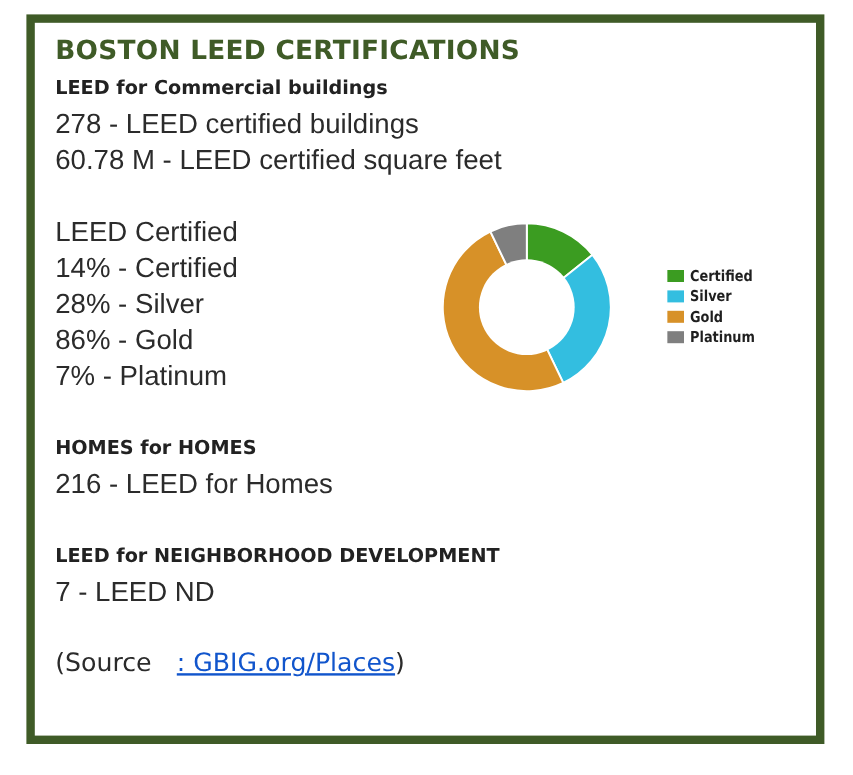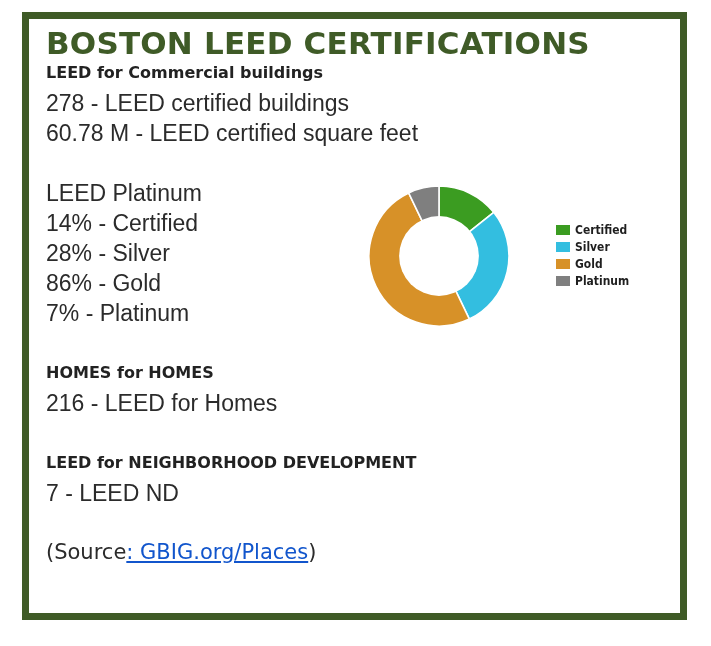--- a/index.html
+++ b/index.html
@@ -31,21 +31,21 @@
     position: absolute;
     left: 17px;
     top: 9px;
     right: 4px;
     bottom: 0;
   }
 
   .title {
     color: #3f5b27;
     font-weight: bold;
-    font-size: 31px;
+    font-size: 22px;
     letter-spacing: 0.2px;
     line-height: 30px;
     white-space: nowrap;
     font-family: "DejaVu Sans", sans-serif;
   }
 
   .subhead {
     color: #222222;
     font-weight: bold;
     font-size: 16px;
@@ -145,21 +145,21 @@
 
     <div class="subhead">LEED for Commercial buildings</div>
     <div class="body-line">278 - LEED certified buildings</div>
     <div class="body-line">60.78 M - LEED certified square feet</div>
 
     <div class="spacer-line"></div>
 
     <div id="outcomes-band">
 
       <div id="outcomes-list">
-        <div class="body-line">LEED Platinum</div>
+        <div class="body-line">LEED Certified</div>
         <div class="body-line">14% - Certified</div>
         <div class="body-line">28% - Silver</div>
         <div class="body-line">86% - Gold</div>
         <div class="body-line">7% -  Platinum</div>
       </div>
 
       <div id="donut-figure">
         <svg viewBox="0 0 142 142" xmlns="http://www.w3.org/2000/svg" aria-label="LEED Outcomes donut chart">
           <g id="donut-slices">
               <path d="M 71 71 L 71 1 A 70 70 0 0 1 125.72820377276209 27.355713869888646 Z" fill="#3b9c21" stroke="#ffffff" stroke-width="1.6"></path>
@@ -195,16 +195,16 @@
     <div class="subhead">HOMES for HOMES</div>
     <div class="body-line">216 - LEED for Homes</div>
 
     <div class="spacer-line"></div>
 
     <div class="subhead">LEED for NEIGHBORHOOD DEVELOPMENT</div>
     <div class="body-line">7 - LEED ND</div>
 
     <div class="spacer-line"></div>
 
-    <div id="source-line"><span>(Source</span><a id="source-link" href="#" style="color: rgb(17, 85, 204);">: GBIG.org/Places</a><span>)</span></div>
+    <div id="source-line"><span>(Source</span><a id="source-link" href="#" style="color: rgb(17, 85, 204); margin-left: 21px;">: GBIG.org/Places</a><span>)</span></div>
 
   </div>
 </div>
 
 </body></html>

